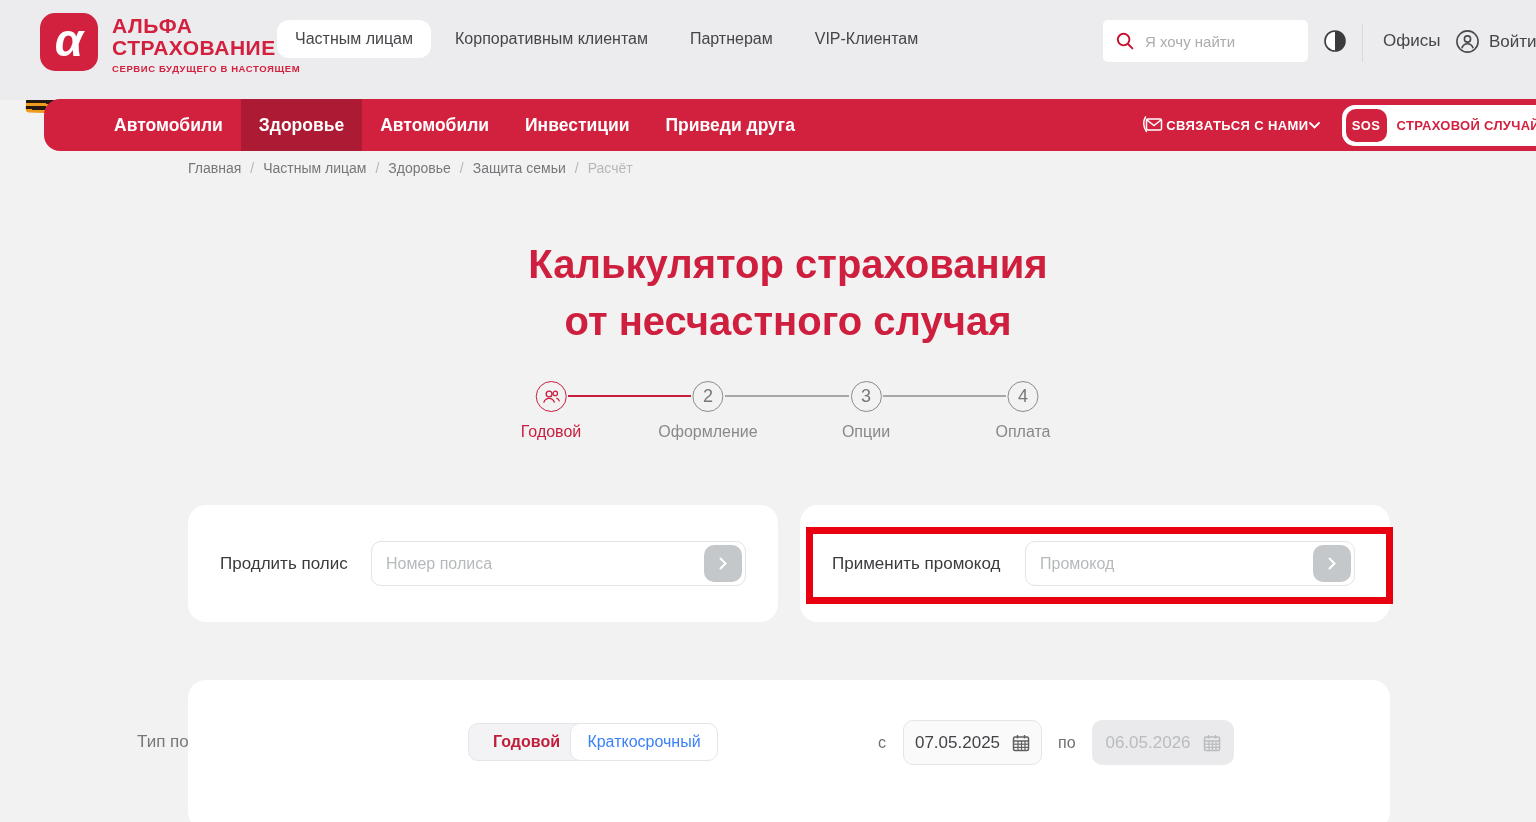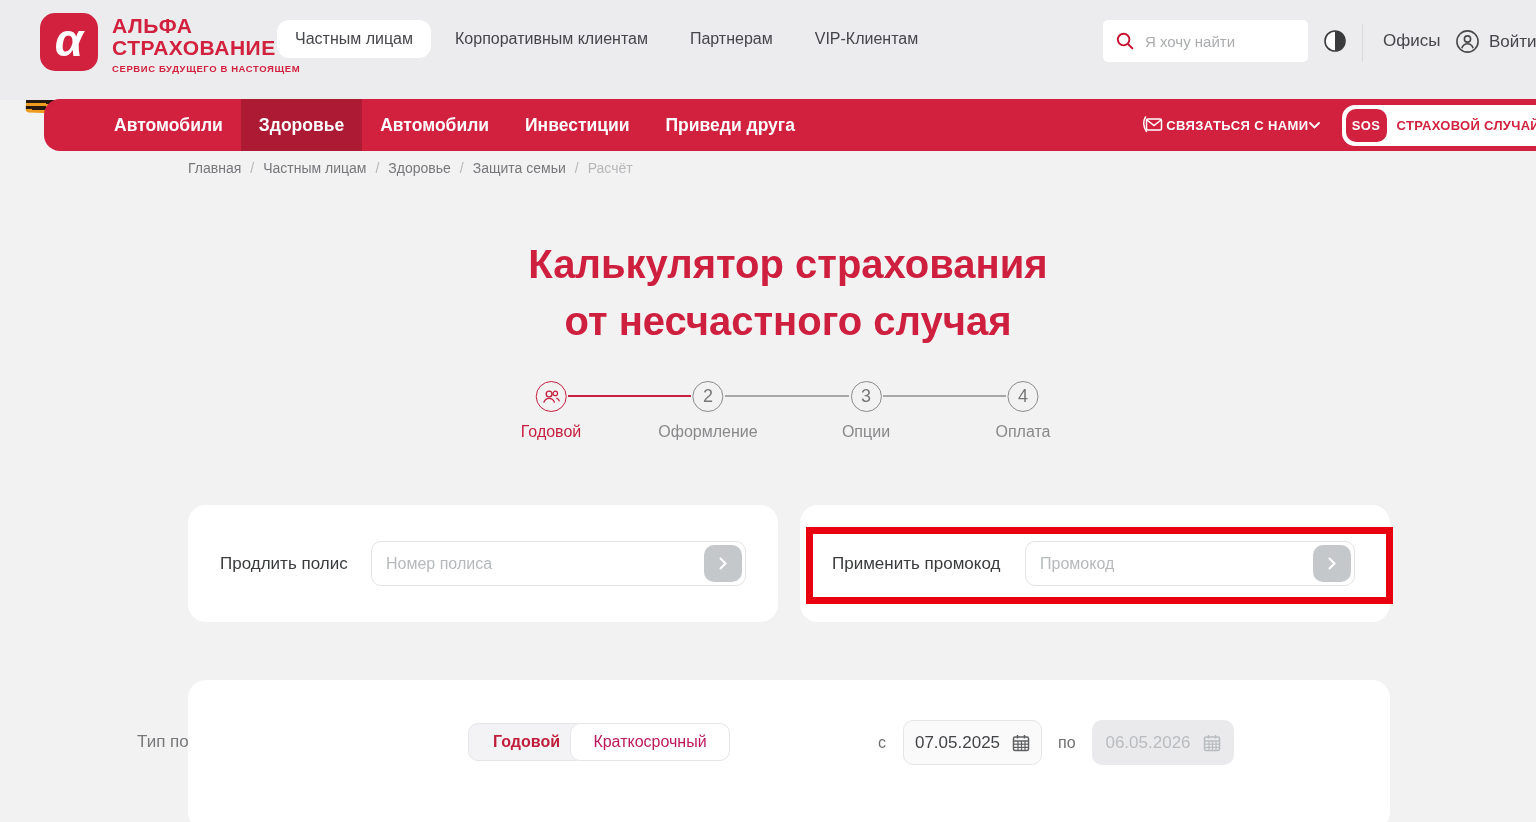--- a/index.html
+++ b/index.html
@@ -91,21 +91,21 @@
           display:flex;align-items:center;justify-content:center;cursor:pointer;}
 
   .highlight-rect{position:absolute;left:806px;top:527px;width:587px;height:77px;border:7px solid #e80010;
                   box-sizing:border-box;z-index:6;pointer-events:none;}
 
   
   .policy-label{position:absolute;left:137px;top:732px;font-size:17px;color:#77787a;}
   .opt-btn{position:absolute;top:723px;height:38px;border-radius:10px;border:1px solid #e4e5e7;box-sizing:border-box;
            display:flex;align-items:center;justify-content:center;font-size:16px;cursor:pointer;z-index:2;}
   .opt-yearly{left:468px;width:117px;background:#f3f3f5;color:#c01d3a;font-weight:bold;}
-  .opt-short{left:570px;width:160px;background:#fff;color:#be185d;}
+  .opt-short{left:570px;width:148px;background:#fff;color:#3b82f6;}
   .date-lbl{position:absolute;top:734px;font-size:16px;color:#6f7072;z-index:2;}
   .date-field{position:absolute;top:720px;height:45px;border-radius:10px;box-sizing:border-box;display:flex;
               align-items:center;justify-content:center;gap:12px;font-size:17px;z-index:2;cursor:pointer;}
   .date-from{left:903px;width:139px;background:#fafafb;border:1px solid #e4e5e7;color:#434447;}
   .date-to{left:1092px;width:142px;background:#eaeaec;color:#b9bcbe;}
 </style>
 </head>
 <body>
 
 <div class="stage">

